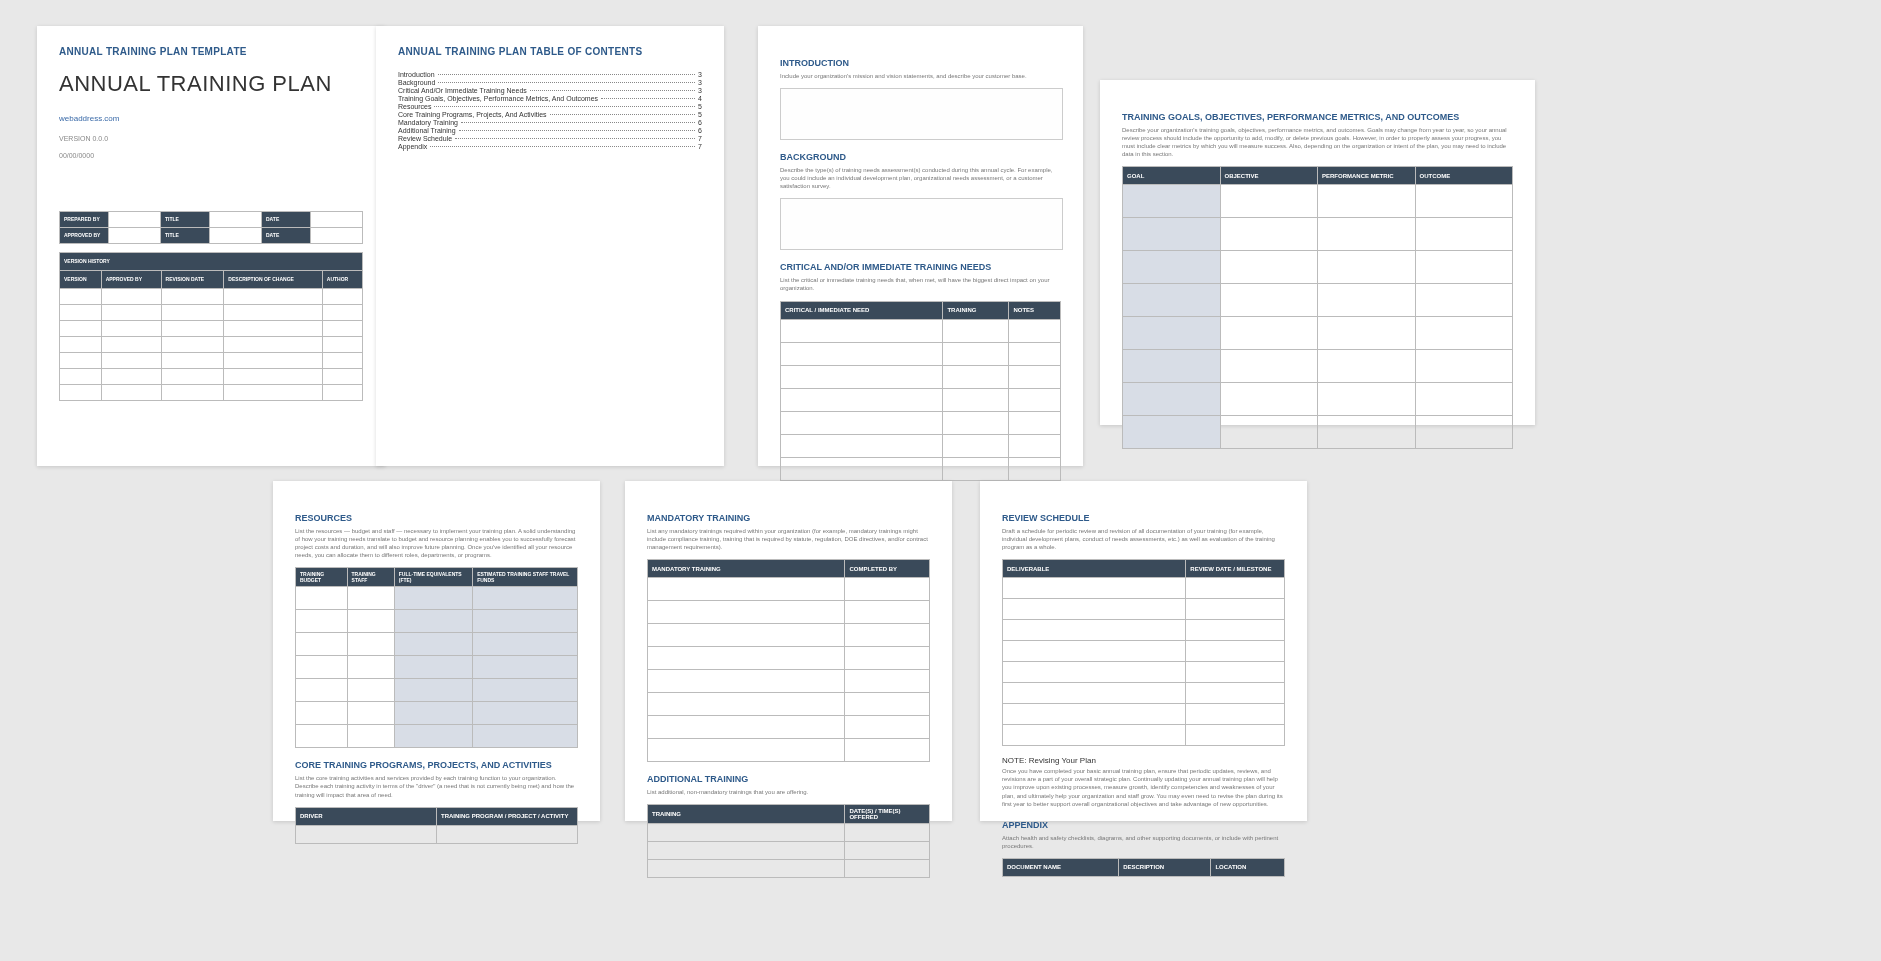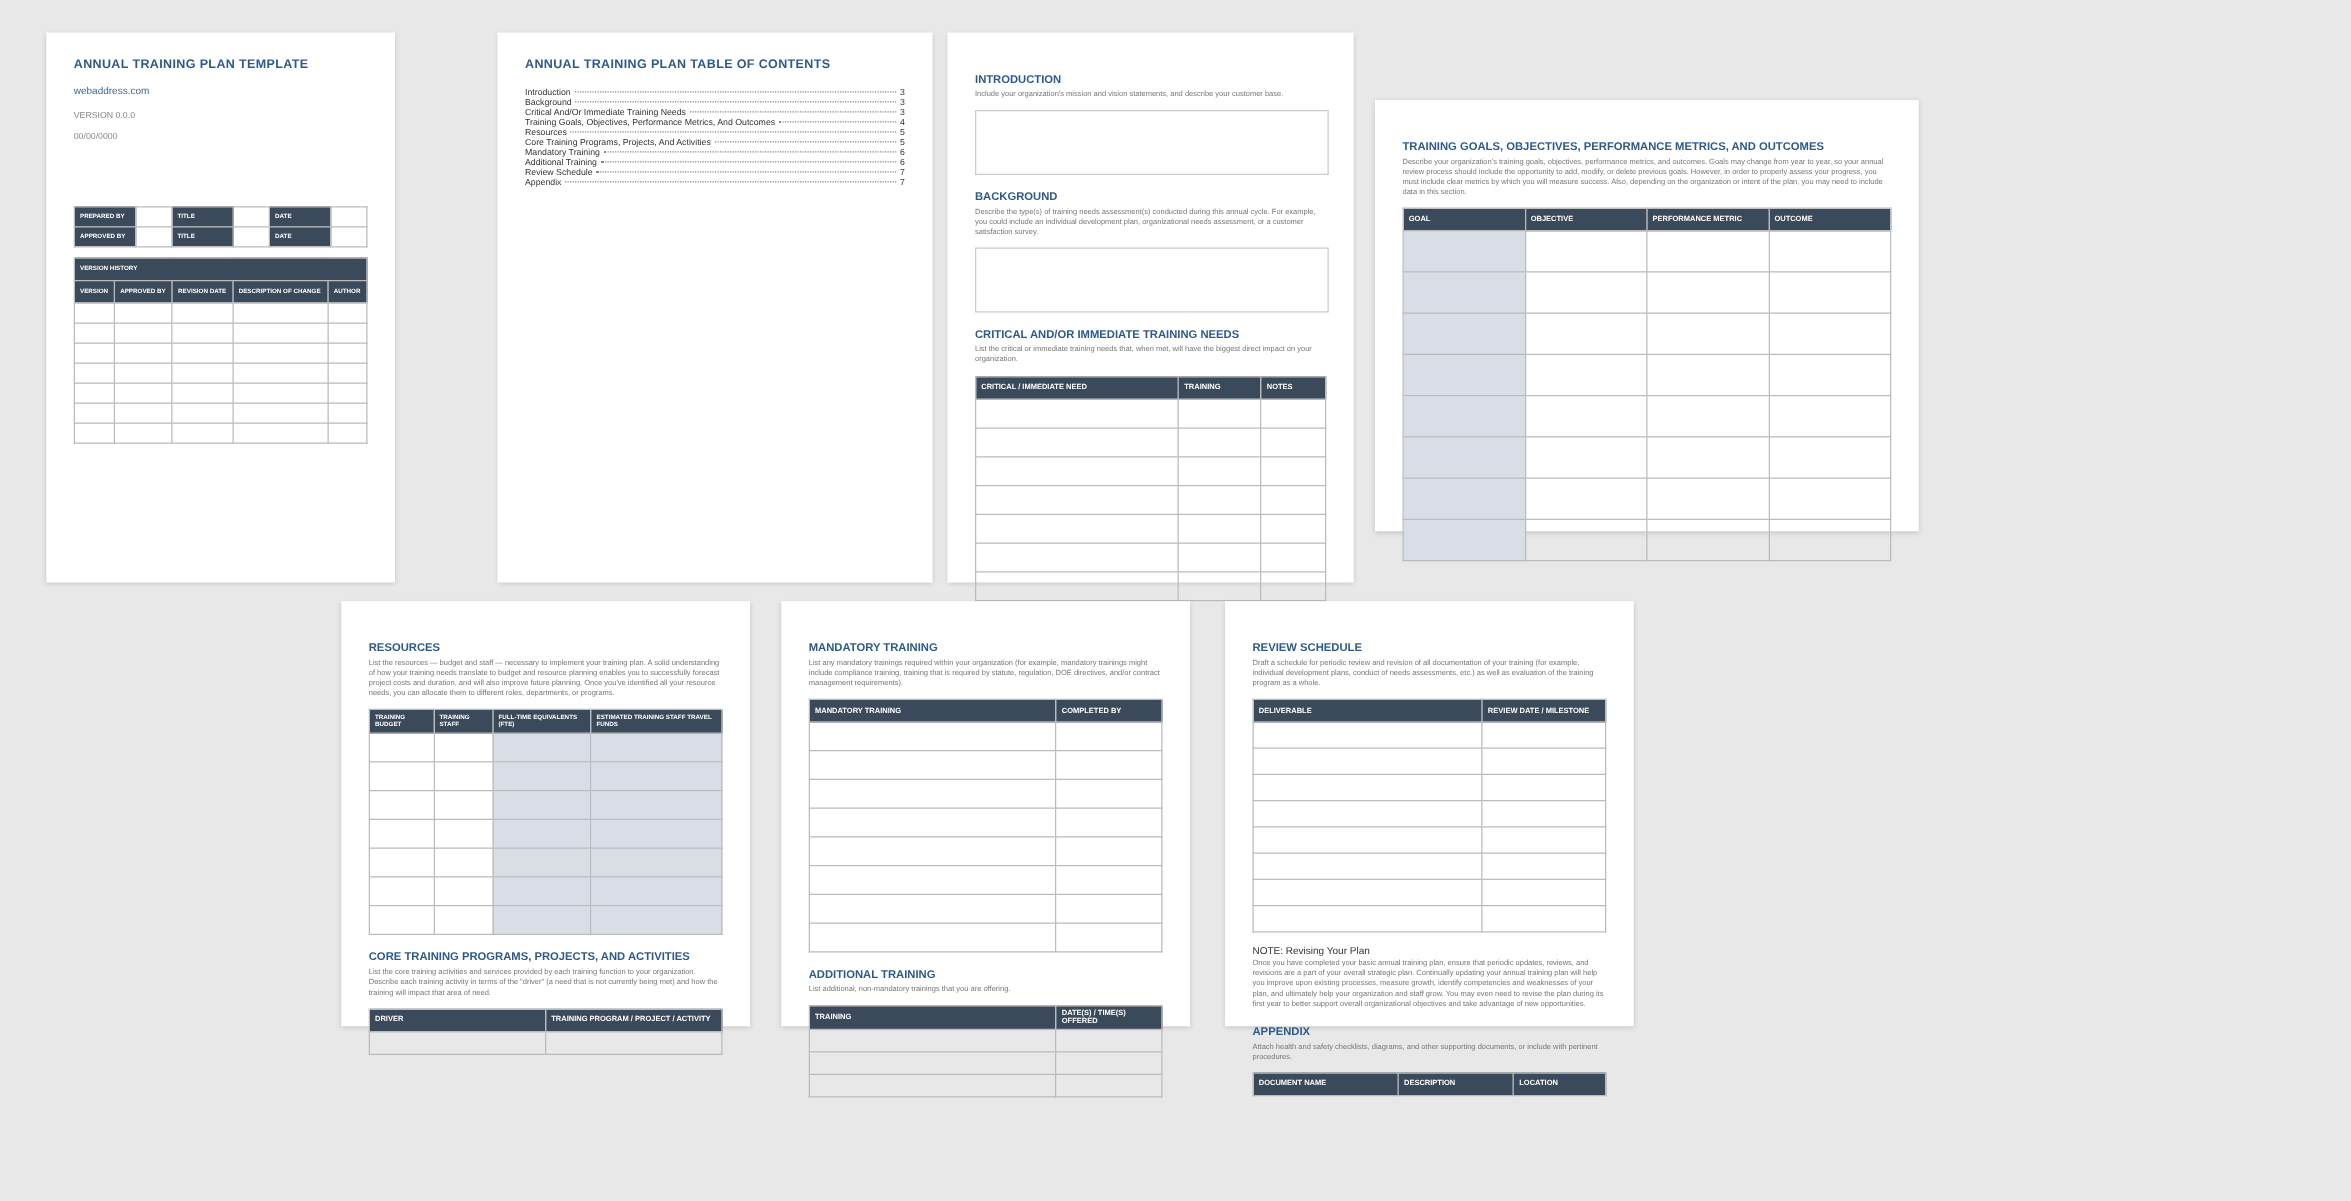--- a/index.html
+++ b/index.html
@@ -1,19 +1,19 @@
 <!DOCTYPE html>
 <html><head>
 <meta charset="utf-8">
 <style>
 body{margin:0;padding:20px;background:#e8e8e8;font-family:Arial,sans-serif;overflow-x:auto}
 .canvas{position:relative;width:1881px;min-height:961px}
 .page{position:absolute;background:#fff;box-shadow:0 1px 4px rgba(0,0,0,0.15);padding:20px 22px;box-sizing:border-box}
-.p1{left:17px;top:6px;width:279px;height:440px}
-.p2{left:378px;top:6px;width:348px;height:440px}
+.p1{left:17px;top:6px;width:348px;height:440px}
+.p2{left:356px;top:6px;width:348px;height:440px}
 .p3{left:738px;top:6px;width:325px;height:440px}
 .p4{left:1080px;top:60px;width:435px;height:345px}
 .p5{left:253px;top:461px;width:327px;height:340px}
 .p6{left:605px;top:461px;width:327px;height:340px}
 .p7{left:960px;top:461px;width:327px;height:340px}
 h1{font-size:10px;font-weight:bold;color:#2e5a8a;margin:0 0 8px;letter-spacing:.3px}
 h2{font-size:22px;font-weight:400;color:#333;margin:14px 0 16px;letter-spacing:.5px}
 h3{font-size:9px;font-weight:bold;color:#2e5a8a;margin:12px 0 4px}
 .meta{font-size:8px;color:#3a6aa8;line-height:1.45}
 .meta .l{margin-bottom:2px}
@@ -40,20 +40,21 @@
 .rev td{height:14px}
 .note{font-size:8px;font-weight:normal;color:#333;margin:10px 0 2px}
 </style>
 </head>
 <body>
 
 <div class="canvas">
 
 <div class="page p1">
   <h1>ANNUAL TRAINING PLAN TEMPLATE</h1>
+  <h2>ANNUAL TRAINING PLAN</h2>
   <div class="meta" style="margin-top:10px">webaddress.com</div>
   <div class="v">VERSION 0.0.0</div>
   <div class="v">00/00/0000</div>
 
   <table class="prep-table dark" style="margin-top:52px">
     <tbody>
           <tr>
       <td class="lbl">PREPARED BY</td>
             <td></td>
       <td class="lbl">TITLE</td>

